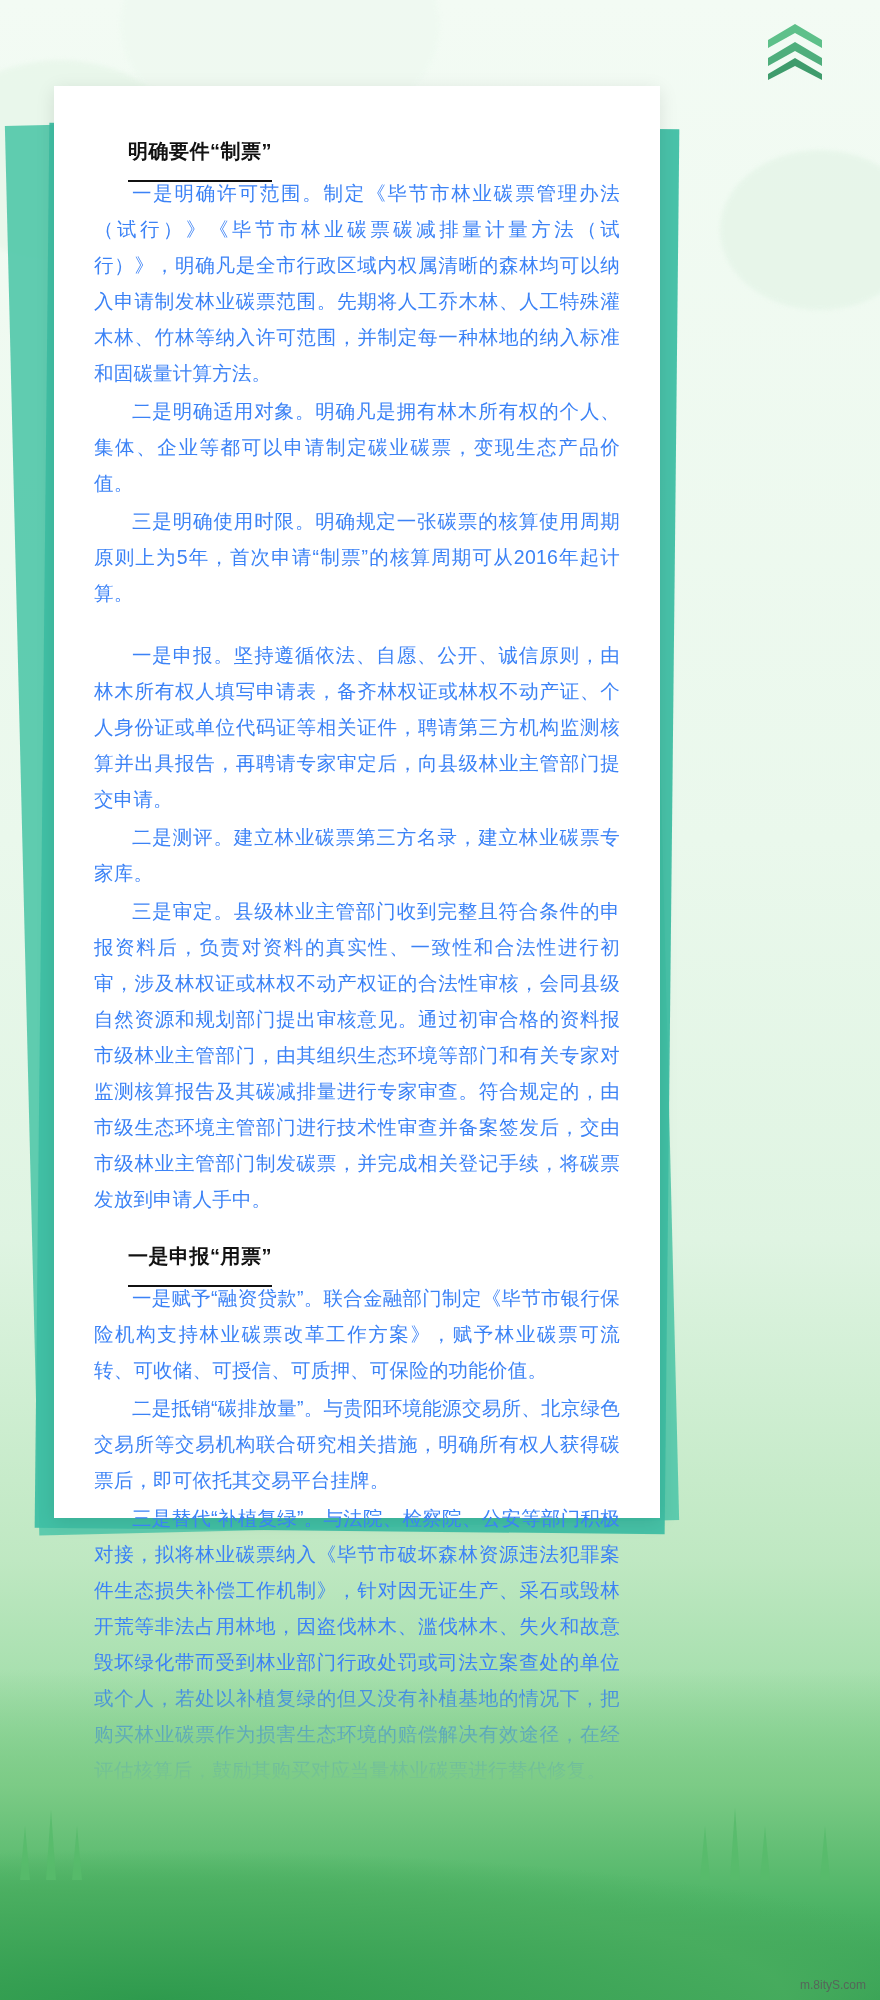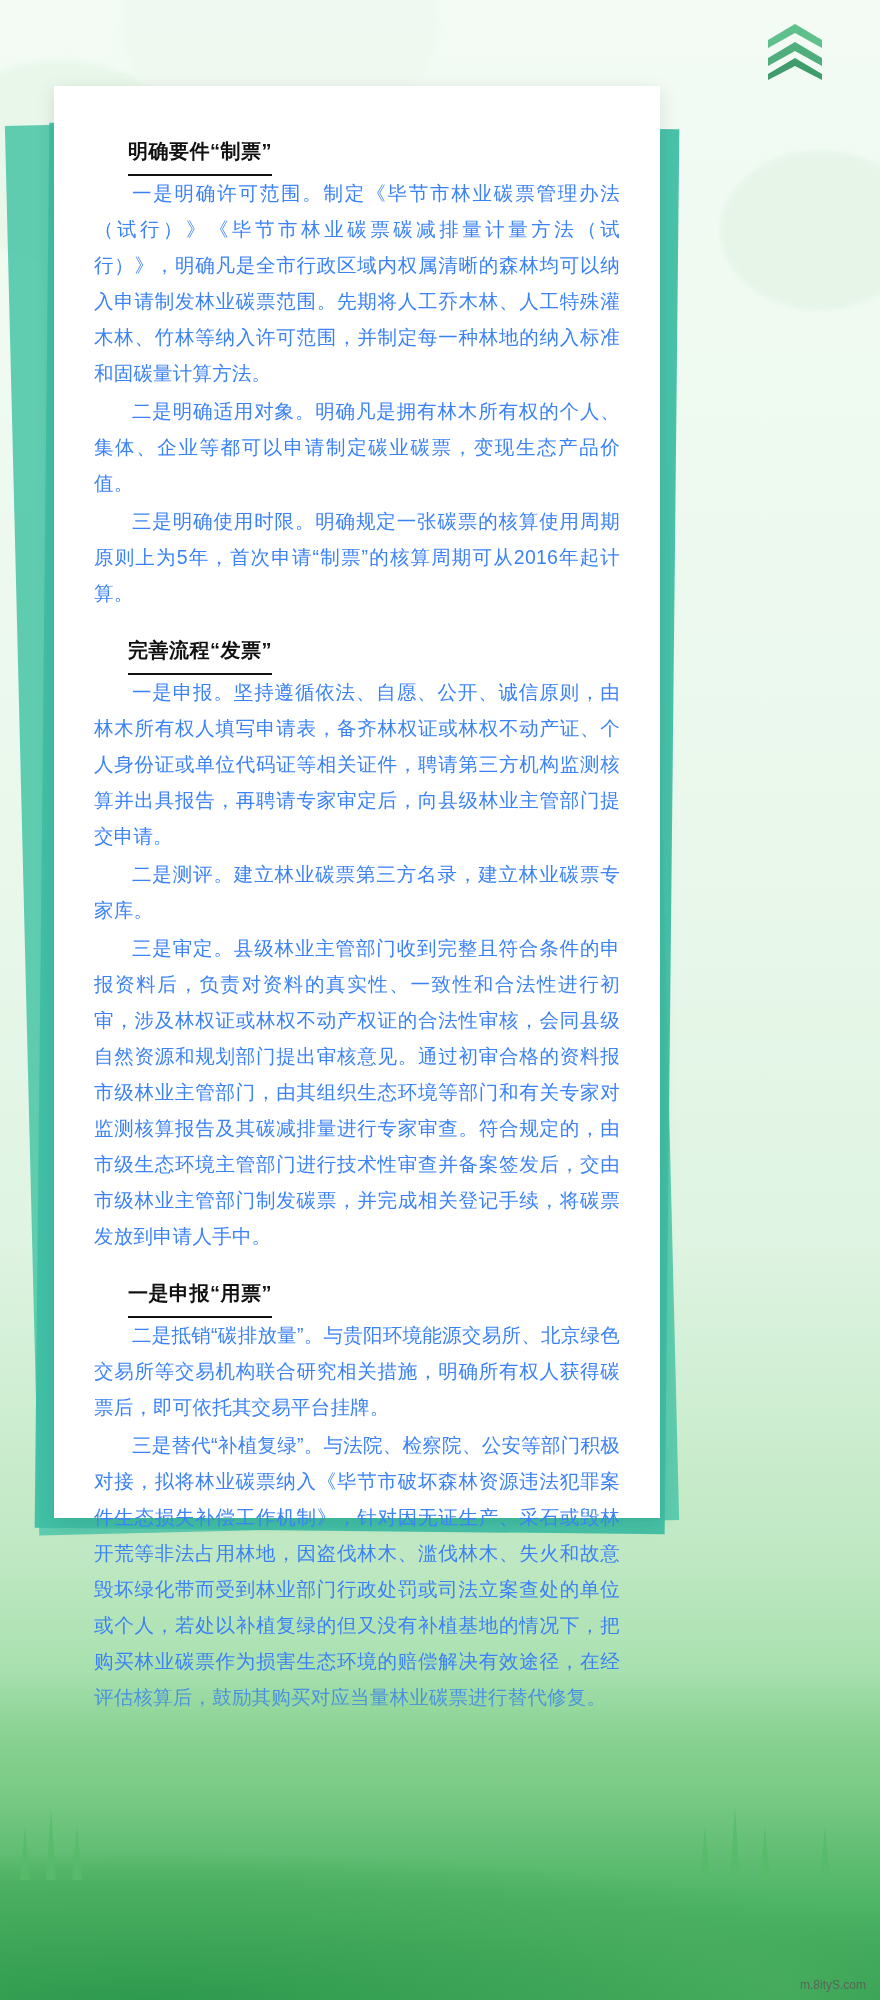--- a/index.html
+++ b/index.html
@@ -132,21 +132,21 @@
     font-size: 20px;
     font-weight: bold;
     color: #111;
     margin: 0 0 10px 0;
     padding-left: 34px;
     letter-spacing: 0.5px;
     position: relative;
   }
   h2.section-title .u {
     border-bottom: 2px solid #111;
-    padding-bottom: 12px;
+    padding-bottom: 18px;
   }
   .section + .section { margin-top: 26px; }
   p.para {
     font-size: 19.5px;
     line-height: 36px;
     color: #3b82f6;
     margin: 0;
     text-align: justify;
     text-justify: inter-ideograph;
     text-indent: 38px;
@@ -188,28 +188,28 @@
     <div class="paper-inner">
 
       <div class="section">
         <h2 class="section-title"><span class="u">明确要件“制票”</span></h2>
         <p class="para">一是明确许可范围。制定《毕节市林业碳票管理办法（试行）》《毕节市林业碳票碳减排量计量方法（试行）》，明确凡是全市行政区域内权属清晰的森林均可以纳入申请制发林业碳票范围。先期将人工乔木林、人工特殊灌木林、竹林等纳入许可范围，并制定每一种林地的纳入标准和固碳量计算方法。</p>
         <p class="para">二是明确适用对象。明确凡是拥有林木所有权的个人、集体、企业等都可以申请制定碳业碳票，变现生态产品价值。</p>
         <p class="para">三是明确使用时限。明确规定一张碳票的核算使用周期原则上为5年，首次申请“制票”的核算周期可从2016年起计算。</p>
       </div>
 
       <div class="section">
-        <h2 class="section-title"><span class="u">完善流程“发票”</span></h2>
         <p class="para">一是申报。坚持遵循依法、自愿、公开、诚信原则，由林木所有权人填写申请表，备齐林权证或林权不动产证、个人身份证或单位代码证等相关证件，聘请第三方机构监测核算并出具报告，再聘请专家审定后，向县级林业主管部门提交申请。</p>
         <p class="para">二是测评。建立林业碳票第三方名录，建立林业碳票专家库。</p>
         <p class="para">三是审定。县级林业主管部门收到完整且符合条件的申报资料后，负责对资料的真实性、一致性和合法性进行初审，涉及林权证或林权不动产权证的合法性审核，会同县级自然资源和规划部门提出审核意见。通过初审合格的资料报市级林业主管部门，由其组织生态环境等部门和有关专家对监测核算报告及其碳减排量进行专家审查。符合规定的，由市级生态环境主管部门进行技术性审查并备案签发后，交由市级林业主管部门制发碳票，并完成相关登记手续，将碳票发放到申请人手中。</p>
       </div>
 
       <div class="section">
         <h2 class="section-title"><span class="u">一是申报“用票”</span></h2>
+        <p class="para">一是赋予“融资贷款”。联合金融部门制定《毕节市银行保险机构支持林业碳票改革工作方案》，赋予林业碳票可流转、可收储、可授信、可质押、可保险的功能价值。</p>
         <p class="para">二是抵销“碳排放量”。与贵阳环境能源交易所、北京绿色交易所等交易机构联合研究相关措施，明确所有权人获得碳票后，即可依托其交易平台挂牌。</p>
         <p class="para">三是替代“补植复绿”。与法院、检察院、公安等部门积极对接，拟将林业碳票纳入《毕节市破坏森林资源违法犯罪案件生态损失补偿工作机制》，针对因无证生产、采石或毁林开荒等非法占用林地，因盗伐林木、滥伐林木、失火和故意毁坏绿化带而受到林业部门行政处罚或司法立案查处的单位或个人，若处以补植复绿的但又没有补植基地的情况下，把购买林业碳票作为损害生态环境的赔偿解决有效途径，在经评估核算后，鼓励其购买对应当量林业碳票进行替代修复。</p>
       </div>
 
     </div>
   </div>
 
   <div class="fold-tri-a"></div>
   <div class="fold-tri-b"></div>
   <div class="fold-tri-c"></div>

